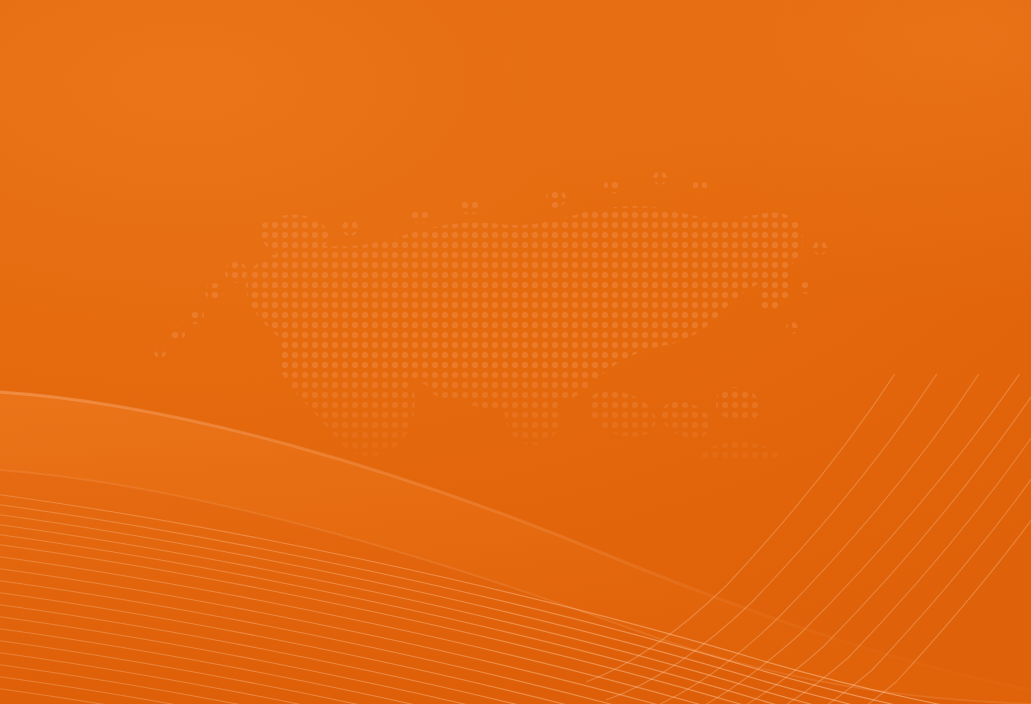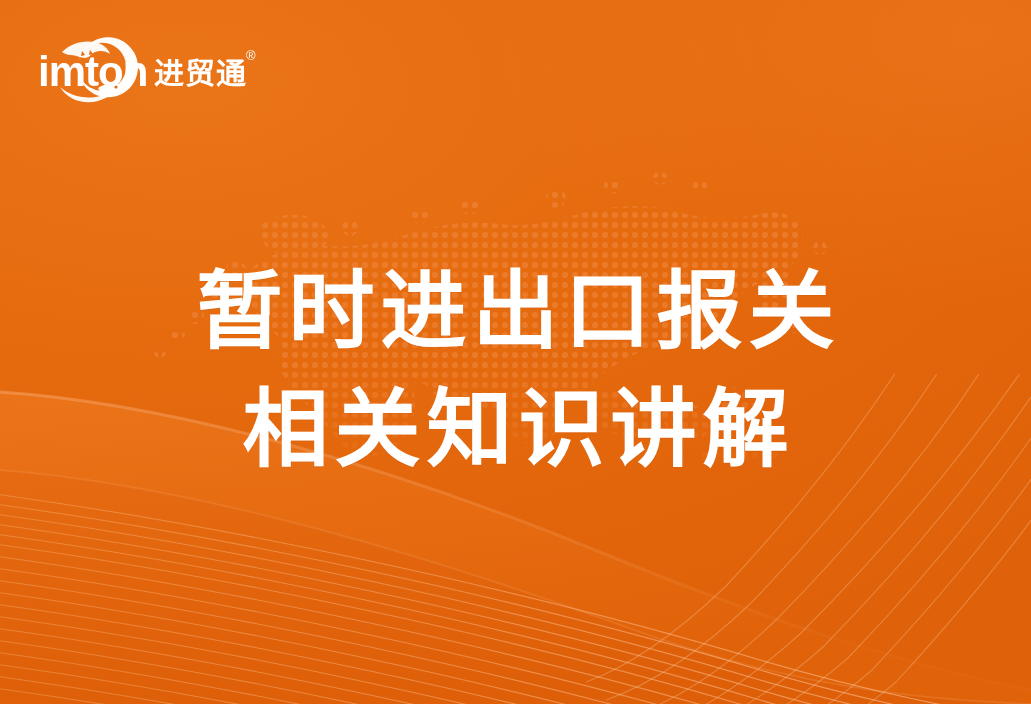--- a/index.html
+++ b/index.html
@@ -247,52 +247,15 @@
         <path d="M1080 -10 C1022 84 944 184 848 284 C790 334 742 360 696 374"></path>
         <path d="M1100 0 C1044 96 966 196 872 296 C816 344 770 368 726 380"></path>
         <path d="M1120 10 C1066 108 988 208 896 308 C842 354 798 376 756 386"></path>
         <path d="M1004 -40 C950 50 874 146 778 244 C722 298 674 328 626 344"></path>
         <path d="M968 -50 C916 38 844 132 752 228 C698 280 652 310 606 326"></path>
         <path d="M932 -60 C882 26 814 118 726 212 C674 262 630 292 586 308"></path>
       </g>
     </svg>
   </div>
 
-  <div class="logo">
-    <svg width="230" height="86" viewBox="0 0 230 86" xmlns="http://www.w3.org/2000/svg">
-      <g fill="#ffffff">
-
-        <path d="M40 43 A30 30 0 1 1 40 43.6 Z
-                 M40 43 A24 24 0 1 0 40 42.4 Z" fill-rule="evenodd" opacity="0.98"></path>
-
-        <path d="M24 28 C32 20 44 16 56 18 C64 19 70 24 72 30
-                 C68 27 62 26 57 28 C53 30 51 34 47 34
-                 C42 34 38 31 33 31 C29 31 26 29 24 28 Z" opacity="0.95"></path>
-        <path d="M44 27 l3 4 l-4 1 z" fill="#e5690d"></path>
-        <path d="M52 26 l3 4 l-4 1 z" fill="#e5690d"></path>
-
-        <path d="M22 63 C32 72 48 76 62 72 C70 70 76 66 82 62
-                 C78 68 70 74 60 77 C46 81 30 76 22 63 Z" opacity="0.95"></path>
-        <path d="M60 64 C66 60 74 58 80 60 C84 61 86 64 84 67
-                 C81 71 74 72 68 70 C64 69 61 67 60 64 Z"></path>
-        <circle cx="78" cy="63" r="1.6" fill="#e5690d"></circle>
-      </g>
-
-      <g fill="#ffffff">
-        <text x="0" y="62" font-family="'Liberation Sans','DejaVu Sans',sans-serif" font-size="42" font-weight="700" letter-spacing="-1">imton</text>
-      </g>
-
-      <g fill="#ffffff">
-        <text x="116" y="60" font-family="'Liberation Sans','DejaVu Sans',sans-serif" font-size="30" font-weight="700" letter-spacing="1">进贸通</text>
-      </g>
-
-      <g fill="#ffffff">
-        <text x="208" y="36" font-family="'Liberation Sans','DejaVu Sans',sans-serif" font-size="13">®</text>
-      </g>
-    </svg>
-  </div>
-
-  <div class="title-block">
-    <div class="title-line l1">暂时进出口报关</div>
-    <div class="title-line l2">相关知识讲解</div>
-  </div>
+
 
 </div>
 
 </body></html>

